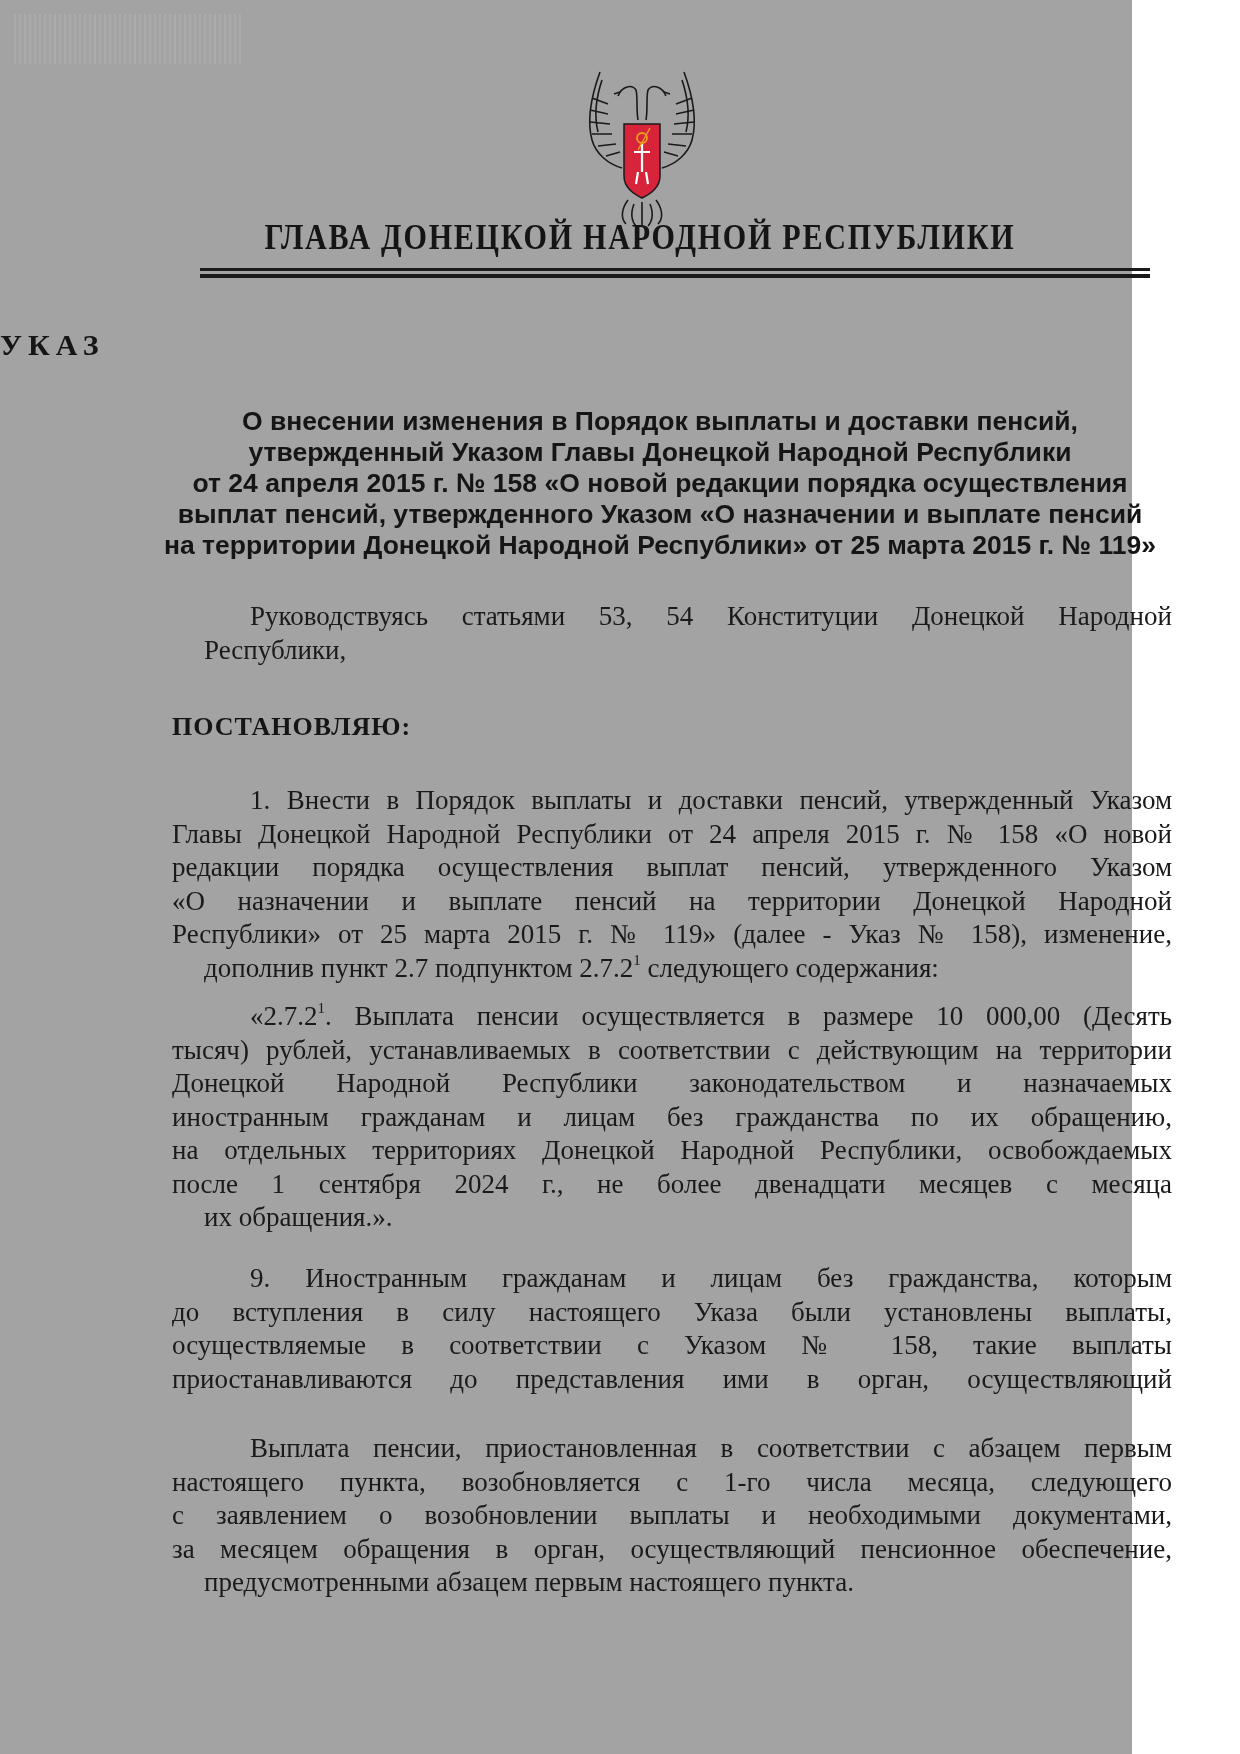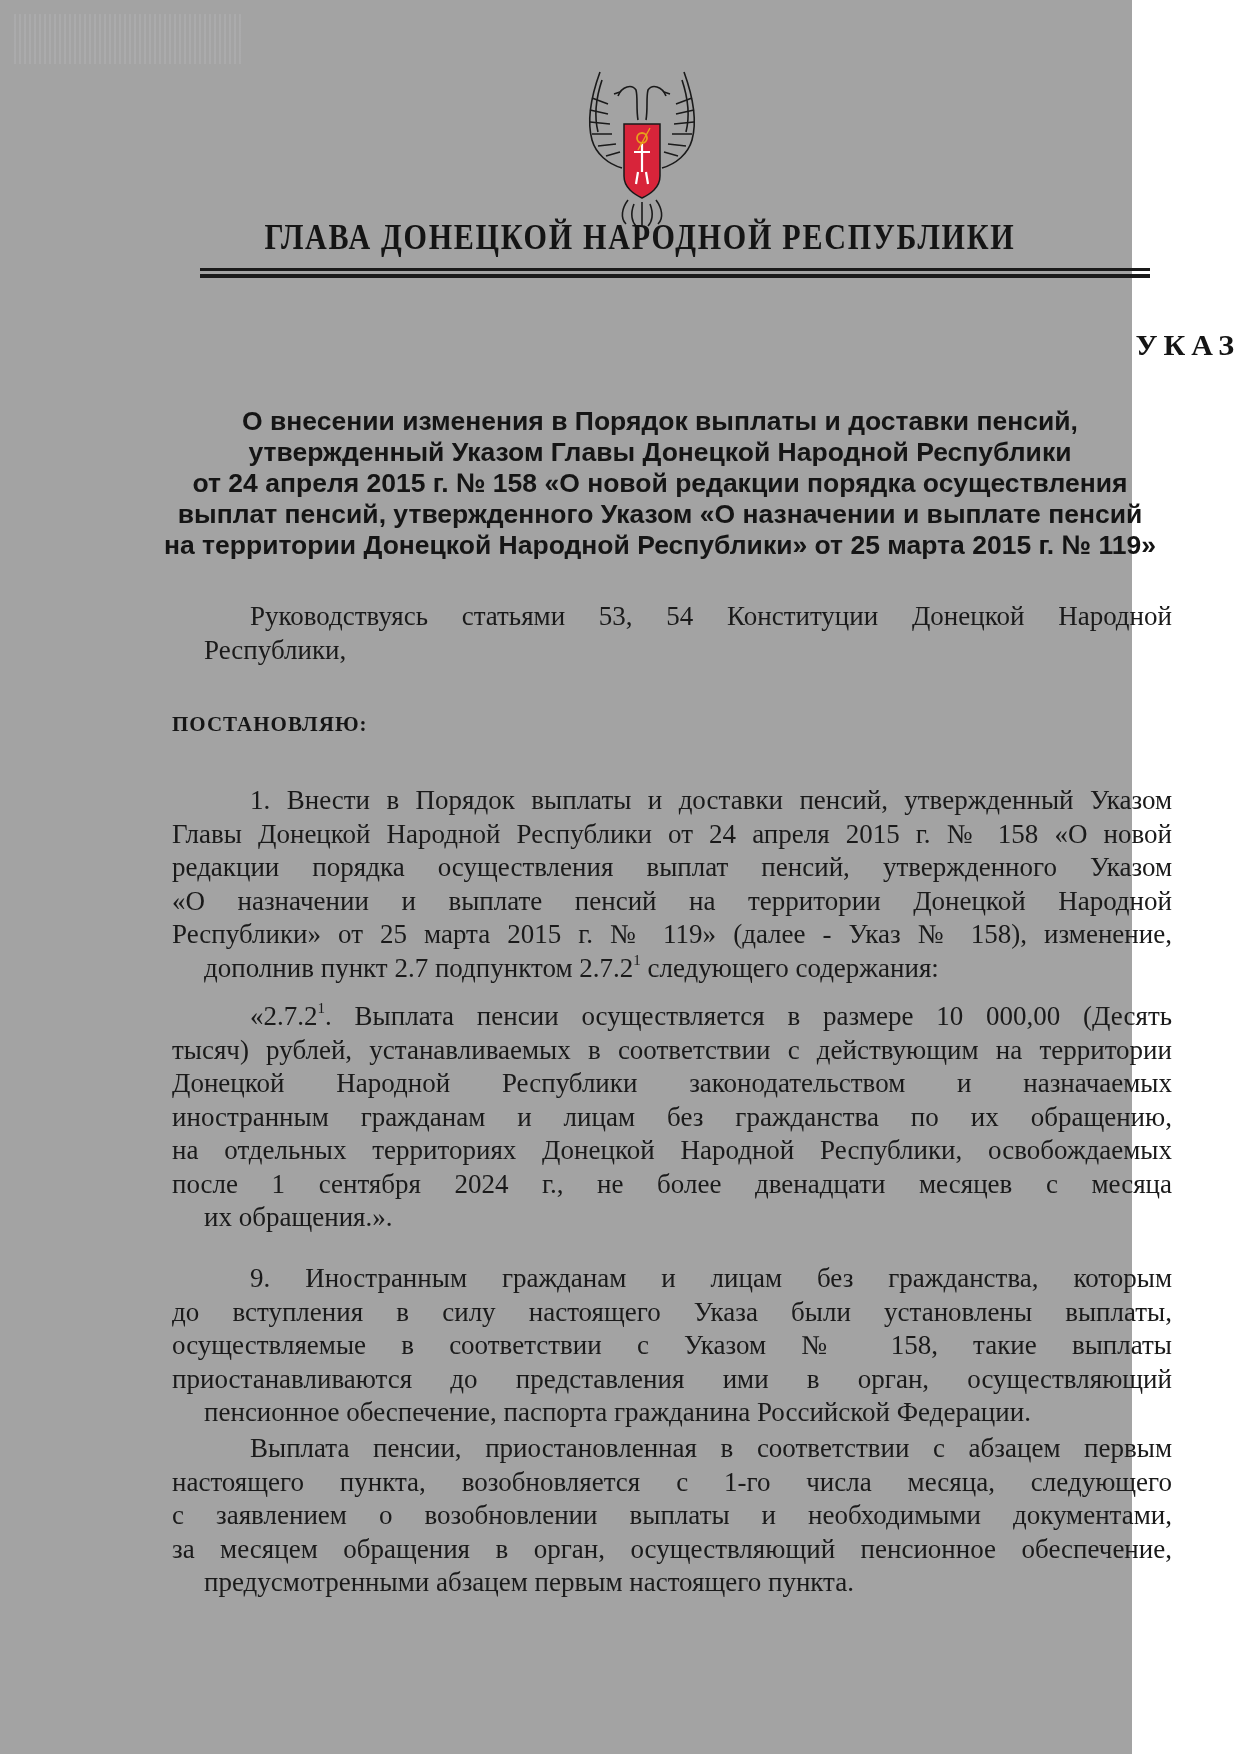--- a/index.html
+++ b/index.html
@@ -7,33 +7,33 @@
     .page { position: absolute; left: 0; top: 0; width: 1132px; height: 1754px; background: #a3a3a3; }
     .scan-noise { position: absolute; left: 14px; top: 14px; width: 230px; height: 50px;
       background: repeating-linear-gradient(90deg, rgba(200,200,205,0.35) 0 2px, rgba(255,255,255,0) 2px 5px);
       opacity: 0.6; }
     .emblem { position: absolute; left: 578px; top: 68px; width: 128px; height: 162px; }
     .org-title { position: absolute; left: 200px; top: 218px; width: 880px; text-align: center;
       font-family: "Liberation Serif", serif; font-weight: bold; font-size: 35px; letter-spacing: 2px;
       transform: scaleX(0.86); transform-origin: center; color: #151515; white-space: nowrap; }
     .rule-thin { position: absolute; left: 200px; top: 268px; width: 950px; height: 3px; background: #1a1a1a; }
     .rule-thick { position: absolute; left: 200px; top: 274px; width: 950px; height: 4px; background: #1a1a1a; }
-    .doc-type { position: absolute; left: 0; top: 328px; width: 1240px; text-align: right;
+    .doc-type { position: absolute; left: 0; top: 328px; width: 1240px; text-align: left;
       font-family: "Liberation Serif", serif; font-weight: bold; font-size: 30px; letter-spacing: 6px; color: #151515; }
     .doc-subject { position: absolute; left: 160px; top: 406px; width: 1000px; text-align: center;
       font-family: Liberation Sans, sans-serif; font-weight: bold; font-size: 26.5px; line-height: 31px; color: #151515; }
     .doc-subject div { white-space: nowrap; }
     .body-text { font-family: "Liberation Serif", serif; font-size: 27px; line-height: 33.5px; color: #1a1a1a;
       text-align: justify; text-align-last: left; }
     .para { position: absolute; left: 172px; width: 1000px; }
     .line { display: block; white-space: nowrap; text-align: justify; text-align-last: justify; }
     .line.last { text-align-last: left; margin-left: 32px; }
     .indent { padding-left: 78px; }
     .decree-word { position: absolute; left: 172px; top: 712px;
-      font-family: "Liberation Serif", serif; font-weight: bold; font-size: 21px; letter-spacing: 1px; color: #151515; }
+      font-family: "Liberation Serif", serif; font-weight: bold; font-size: 26px; letter-spacing: 1px; color: #151515; }
     sup { font-size: 15px; line-height: 0; vertical-align: 12px; }
   </style>
 </head>
 <body>
 
 <div class="page">
 
   <div class="scan-noise"></div>
 
   <svg class="emblem" viewBox="0 0 128 162">
@@ -99,21 +99,20 @@
     <span class="line">на отдельных территориях Донецкой Народной Республики, освобождаемых</span>
     <span class="line">после 1 сентября 2024 г., не более двенадцати месяцев с месяца</span>
     <span class="line last">их обращения.».</span>
   </div>
 
   <div class="para body-text" style="top:1262px;">
     <span class="line indent">9. Иностранным гражданам и лицам без гражданства, которым</span>
     <span class="line">до вступления в силу настоящего Указа были установлены выплаты,</span>
     <span class="line">осуществляемые в соответствии с Указом № 158, такие выплаты</span>
     <span class="line">приостанавливаются до представления ими в орган, осуществляющий</span>
-    <span class="line last">пенсионное обеспечение, паспорта гражданина Российской Федерации.</span>
   </div>
 
   <div class="para body-text" style="top:1432px;">
     <span class="line indent">Выплата пенсии, приостановленная в соответствии с абзацем первым</span>
     <span class="line">настоящего пункта, возобновляется с 1-го числа месяца, следующего</span>
     <span class="line">с заявлением о возобновлении выплаты и необходимыми документами,</span>
     <span class="line">за месяцем обращения в орган, осуществляющий пенсионное обеспечение,</span>
     <span class="line last">предусмотренными абзацем первым настоящего пункта.</span>
   </div>
 

